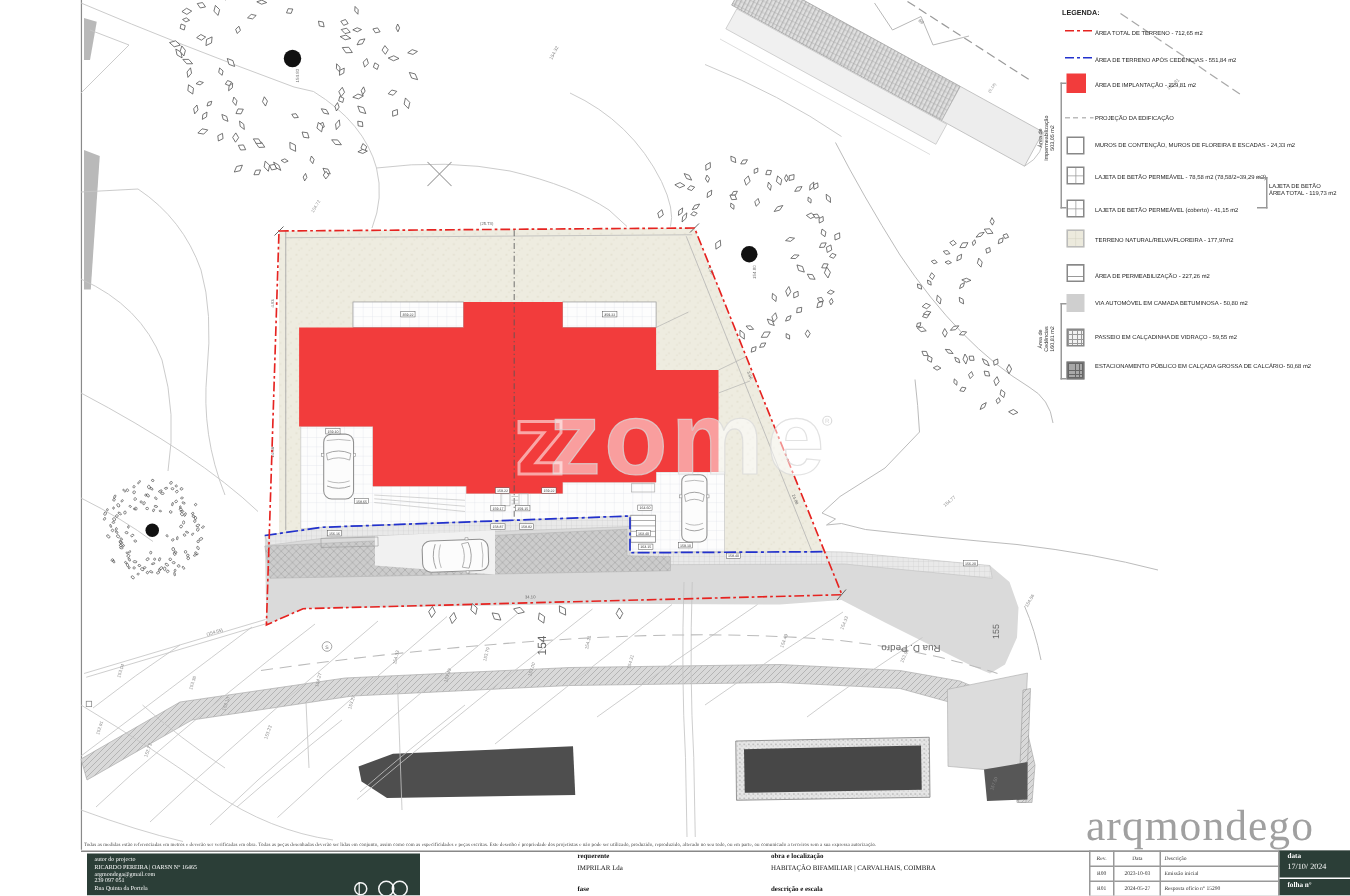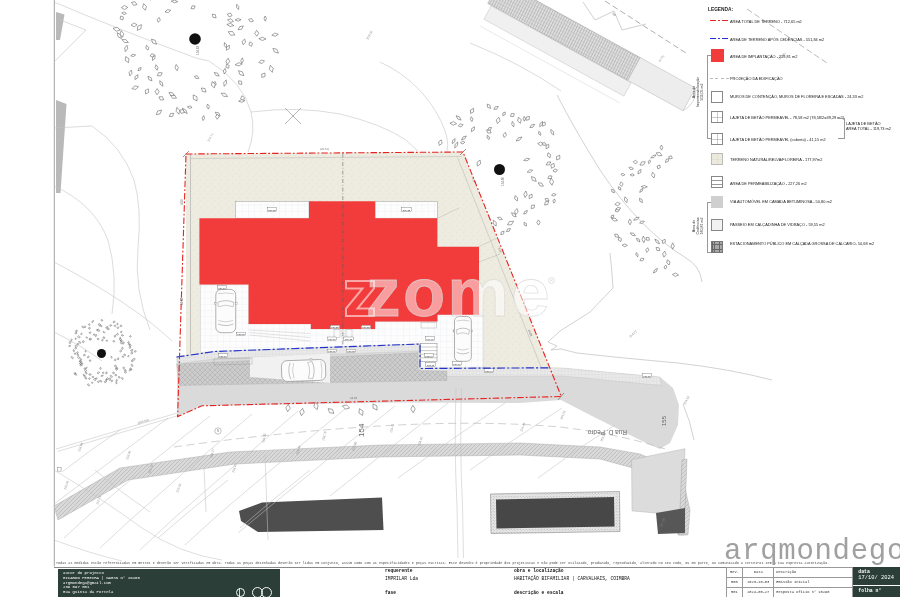--- a/index.html
+++ b/index.html
@@ -779,21 +779,21 @@
 
 <div style="position:absolute;left:11px;top:240.7px;width:12px;height:12px;background:#a8a8a8;background-image:repeating-linear-gradient(90deg,#666 0,#666 0.5px,transparent 0.5px,transparent 2.4px),repeating-linear-gradient(#666 0,#666 0.5px,transparent 0.5px,transparent 2.4px);border:0.5px solid #777"></div>
 <div style="position:absolute;left:30px;top:241.4px;width:165px;font-size:3.9px;color:#222;line-height:5px">ESTACIONAMENTO PÚBLICO EM CALÇADA GROSSA DE CALCÁRIO- 50,68 m2</div>
 
 <div style="position:absolute;left:7px;top:55px;width:4px;height:84px;border-left:0.5px solid #999;border-top:0.5px solid #999;border-bottom:0.5px solid #999"></div>
 <div style="position:absolute;left:-2.5px;top:92px;width:60px;font-size:3.6px;color:#333;text-align:center;line-height:4.2px;transform:translate(-50%,-50%) rotate(-90deg);transform-origin:center">Área de<br>Impermeabilização<br>503,05 m2</div>
 
 <div style="position:absolute;left:7px;top:201.5px;width:4px;height:51px;border-left:0.5px solid #999;border-top:0.5px solid #999;border-bottom:0.5px solid #999"></div>
 <div style="position:absolute;left:-2.5px;top:226px;width:60px;font-size:3.6px;color:#333;text-align:center;line-height:4.2px;transform:translate(-50%,-50%) rotate(-90deg);transform-origin:center">Área de<br>Cedências<br>160,81 m2</div>
 </div>
-<div style="position:absolute;left:0;top:556px;width:728px;height:41px;font-family:Liberation Mono, monospace">
+<div style="position:absolute;left:0;top:556px;width:728px;height:41px;font-family:Liberation Serif, serif">
 
 <div style="position:absolute;left:56px;top:4.5px;width:660px;font-size:3.35px;color:#444;letter-spacing:0.05px;white-space:nowrap">Todas as medidas estão referenciadas em metros e deverão ser verificadas em obra. Todas as peças desenhadas deverão ser lidas em conjunto, assim como com as especificidades e peças escritas. Este desenho é propriedade dos projetistas e não pode ser utilizado, produzido, reproduzido, alterado no seu todo, ou em parte, ou comunicado a terceiros sem a sua expressa autorização.</div>
 
 <div style="position:absolute;left:54px;top:10.5px;width:846px;height:0.6px;background:#888"></div>
 
 <div style="position:absolute;left:57.5px;top:13px;width:222.5px;height:28px;background:#2b3e37;color:#fff">
         <div style="margin:2.2px 0 0 5.5px;font-size:4.0px;line-height:4.7px">autor do projecto<br>RICARDO PEREIRA | OARSN N° 16465<br>argmondega@gmail.com<br>239 097 051<br>Rua Quinta da Portela</div>
         <div style="position:absolute;left:181px;top:19px;width:0.8px;height:9px;background:rgba(255,255,255,.8)"></div>
         <div style="position:absolute;left:178px;top:18.5px;width:9.5px;height:9.5px;border:1px solid rgba(255,255,255,.95);border-radius:50%"></div>
         <div style="position:absolute;left:194px;top:17.5px;width:11px;height:11px;border:1px solid rgba(255,255,255,.95);border-radius:50%"></div>

